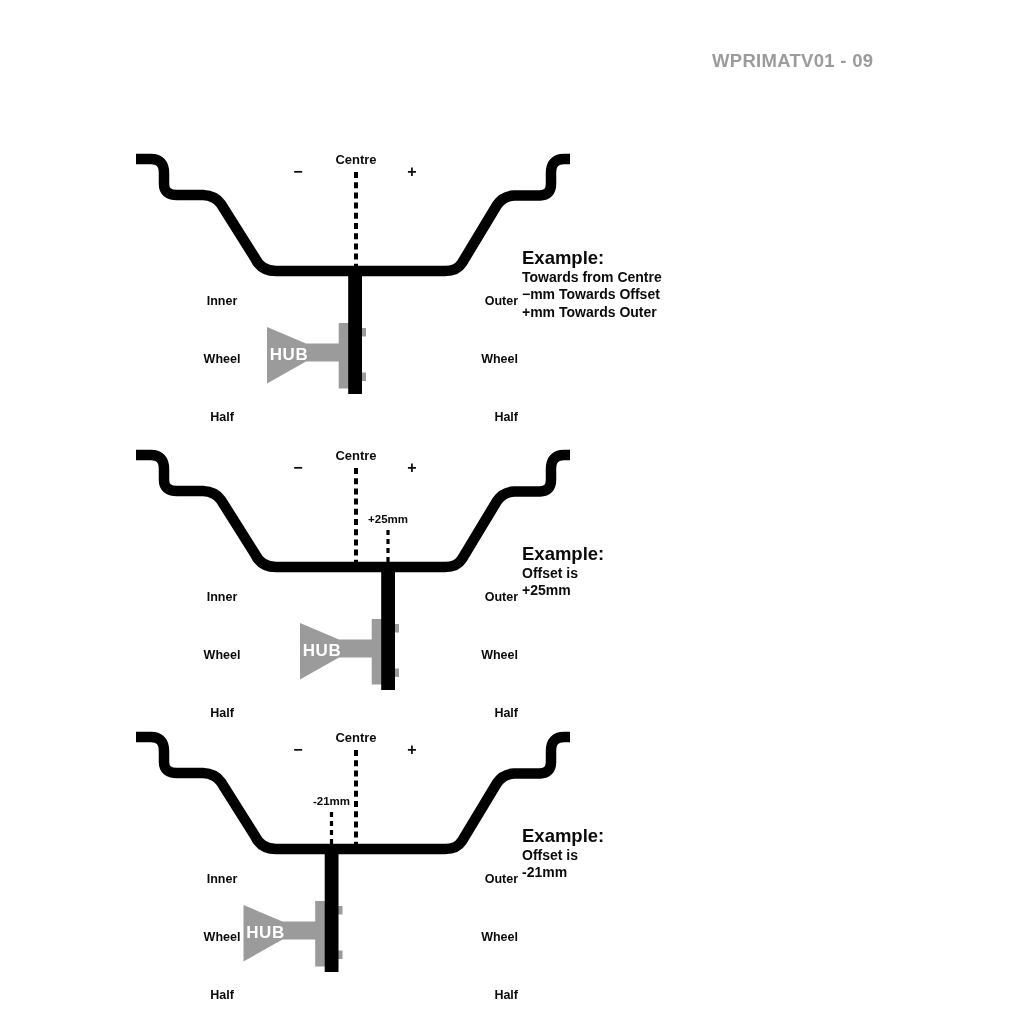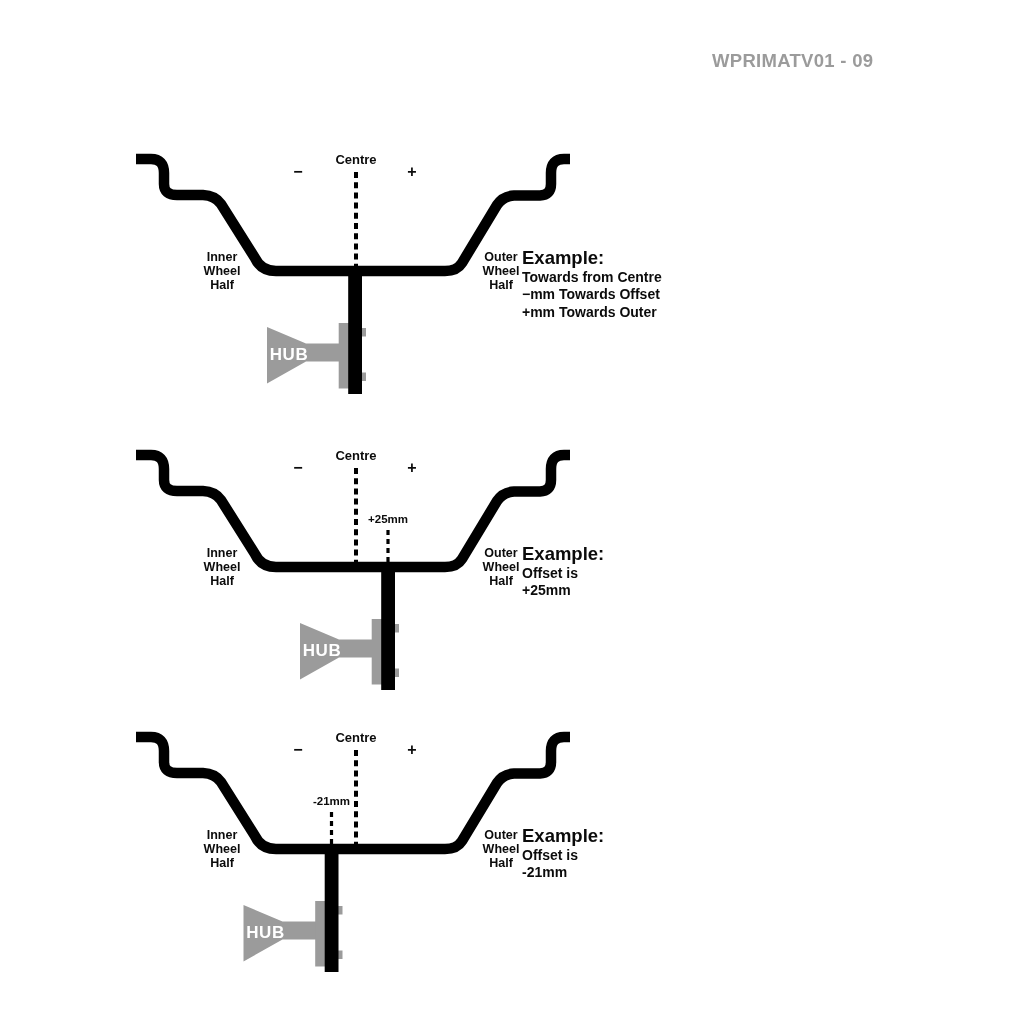--- a/index.html
+++ b/index.html
@@ -24,22 +24,22 @@
   .d2 { top:426px; }
   .d3 { top:708px; }
   .diagram svg { position:absolute; left:0; top:0; }
 
   .lbl { position:absolute; font-weight:700; text-align:center; color:#0b0b0b; }
   .lbl-centre { left:303px; top:22px; width:106px; font-size:13px; }
   .lbl-minus  { left:284px; top:33px; width:28px; font-size:16px; }
   .lbl-plus   { left:398px; top:33px; width:28px; font-size:16px; }
   .lbl-inner, .lbl-outer { top:120px; width:90px; font-size:12.5px; line-height:14px; }
   .lbl-inner { left:177px; }
-  .lbl-outer { left:456px; }
-  .lbl-inner span, .lbl-outer span { display:block; }
+  .lbl-outer { left:428px;text-align:right; }
+  .lbl-inner span, .lbl-outer span { display:block;margin-top:44px; }
   .lbl-offset { top:87px; width:84px; font-size:11.5px; }
   .d2 .lbl-offset { left:346px; }
   .d3 .lbl-offset { left:289.5px; }
 
   .example { position:absolute; left:522px; top:118px; width:230px; text-align:left; color:#0b0b0b; }
   .ex-head { font-size:18.5px; font-weight:700; line-height:20px; margin-bottom:1px; }
   .ex-line { font-size:14px; font-weight:700; line-height:17.3px; }
 
   .rim { fill:none; stroke:#000; stroke-width:10.5; stroke-linejoin:round; stroke-linecap:butt; }
   .centre-line { stroke:#000; stroke-width:4; stroke-dasharray:6 4.2; }

